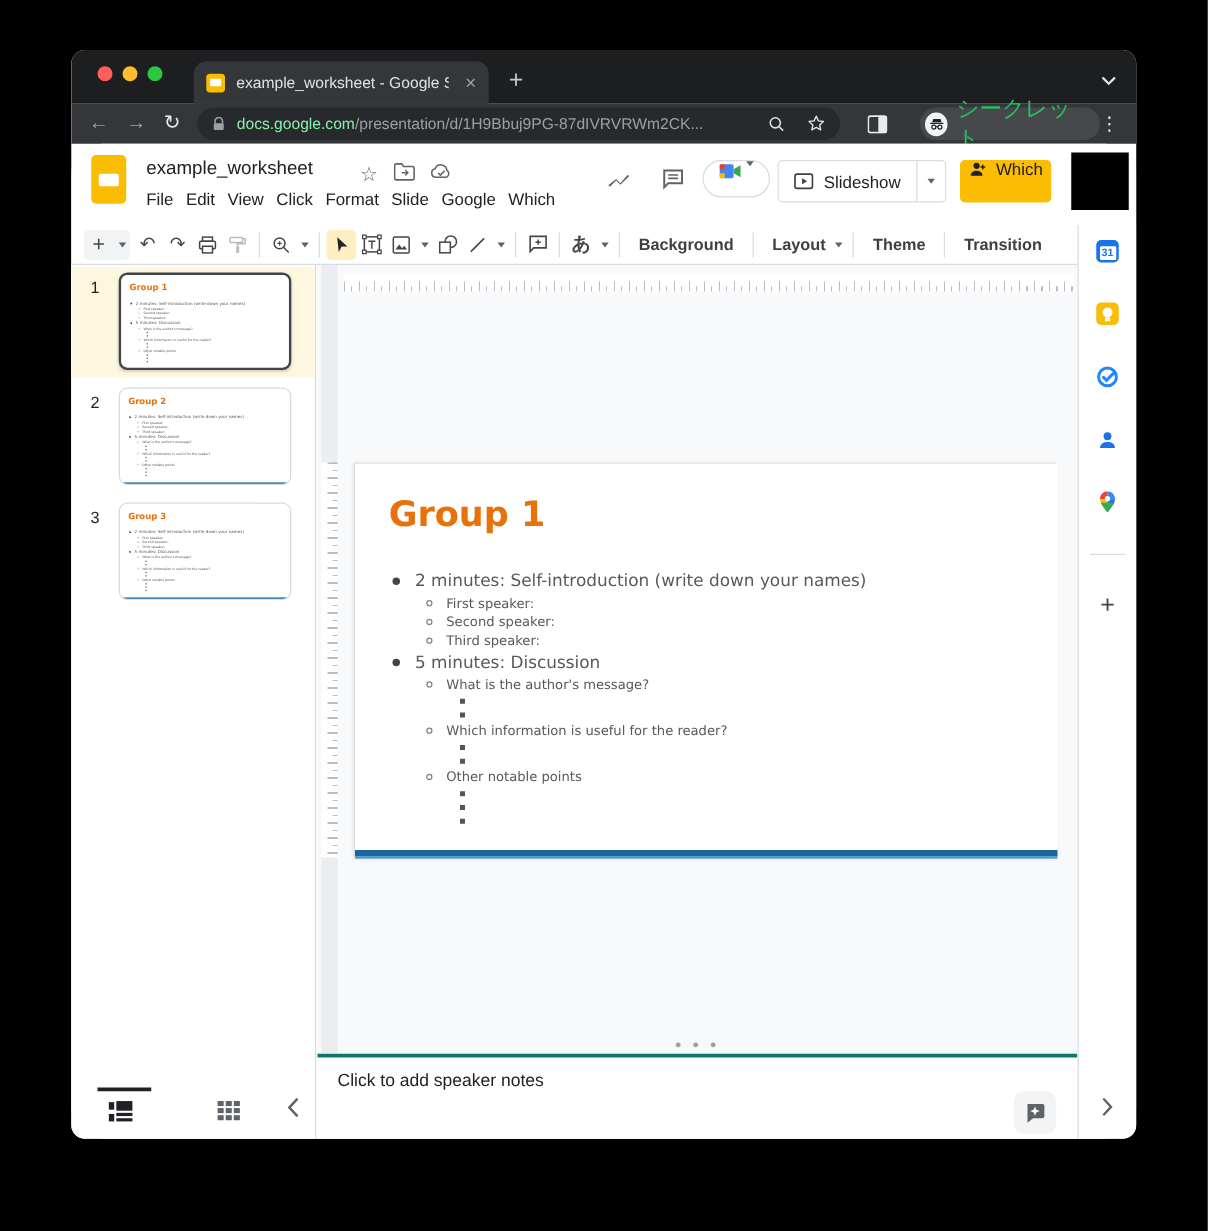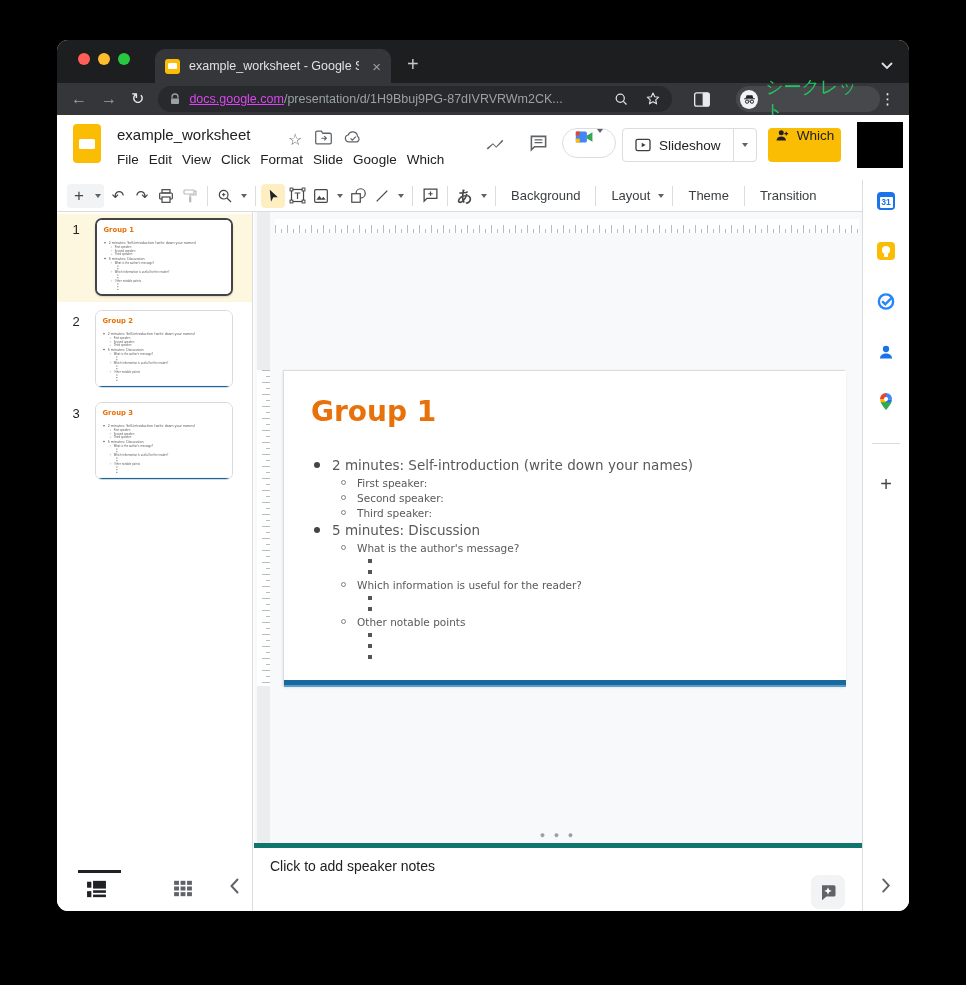--- a/index.html
+++ b/index.html
@@ -14,21 +14,21 @@
   .favicon::after { content:""; position:absolute; left:3px; top:4.5px; width:9px; height:6px; background:#fff; border-radius:1px; }
   .tab-title { color:#dfe1e5; font-size:12.5px; margin-left:9px; white-space:nowrap; overflow:hidden; width:170px; }
   .tab-close { margin-left:auto; color:#9aa0a6; font-size:15px; line-height:15px; }
   .newtab { position:absolute; left:350px; top:14px; color:#c4c7ca; font-size:20px; line-height:20px; }
   .tab-chev { position:absolute; right:16px; top:16px; }
 
   .urlbar { position:absolute; left:0; top:43px; width:100%; height:32px; background:#35363a; display:flex; align-items:center; }
   .navbtn { font-size:16px; line-height:16px; margin-left:14px; }
   .urlpill { margin-left:14px; width:547px; height:26px; background:#28292c; border-radius:13px; display:flex; align-items:center; padding:0 11px; }
   .urltext { font-size:12.5px; white-space:nowrap; overflow:hidden; flex:1; margin-left:8px; }
-  .urltext .dom { color:#d946ef;text-decoration:underline; }
+  .urltext .dom { color:#86efac; }
   .urltext .path { color:#9aa0a6; }
   .badge { margin-left:26px; height:26px; background:#47484c; border-radius:13px; display:flex; align-items:center; padding:0 12px 0 4px; }
   .badge .circ { width:19px; height:19px; border-radius:50%; background:#f1f3f4; display:flex; align-items:center; justify-content:center; margin-right:7px; }
   .badge .lbl { color:#22c55e; font-size:18px; }
   .kebab { margin-left:auto; margin-right:14px; color:#e8eaed; font-size:15px; letter-spacing:0; }
 
   
   .app { position:absolute; left:0; top:75px; width:100%; bottom:0; background:#fff;border-radius:25px; }
   .hdr { position:absolute; left:0; top:0; width:100%; height:65px; }
   .slideslogo { position:absolute; left:16px; top:9px; width:28px; height:39px; background:#fbbc04; border-radius:4px; }
@@ -46,21 +46,21 @@
   .ssbtn .seg2 { width:22px; height:100%; display:flex; align-items:center; justify-content:center; }
   .sharebtn { left:711px; top:13px; width:73px; height:34px; background:#fbbc04; border-radius:4px; gap:7px; }
   .sharebtn span { font-size:13.5px; color:#202124; font-weight:500; }
   .avatar { position:absolute; right:6px; top:7px; width:46px; height:46px; background:#000; }
 
   .toolbar { position:absolute; left:0; top:65px; width:805px; height:32px; border-bottom:1px solid #dadce0; display:flex; align-items:center; padding-left:10px; }
   .tb { width:24px; height:24px; display:flex; align-items:center; justify-content:center; border-radius:4px; flex:none; }
   .tb-caret { width:13px; height:24px; display:flex; align-items:center; justify-content:center; flex:none; }
   .caret { width:0; height:0; border-left:3.5px solid transparent; border-right:3.5px solid transparent; border-top:4px solid #5f6368; }
   .tb-sep { width:1px; height:20px; background:#dadce0; margin:0 5px; flex:none; }
-  .tb-text { padding:0 10px; font-size:13px; color:#3c4043; white-space:nowrap; flex:none; }
+  .tb-text { padding:0 10px; font-size:13px; color:#3c4043; white-space:nowrap; flex:none;font-weight:bold; }
   .plusgrp { display:flex; background:#f1f3f4; border-radius:4px; margin-right:2px; }
   .sel-tool { background:#feefc3; }
   .glyph { font-size:15px; color:#444746; line-height:15px; }
   .tb-collapse { position:absolute; right:14px; top:70px; }
 
   
   .filmstrip { position:absolute; left:0; top:97px; width:196px; bottom:41px; border-right:1px solid #dadce0; background:#fff; overflow:hidden; }
   .strip-row { position:absolute; left:0; width:100%; height:88px; padding-top:4px; display:flex; }
   .strip-row.sel { background:#fef7e0; }
   .s-num { width:38px; text-align:center; font-size:13px; color:#202124; font-weight:500; padding-top:4px; }
@@ -92,21 +92,21 @@
   .s-row .marker { flex:none; }
   .lv1 { height:20px; font-size:13.5px; color:#595959; }
   .lv1 .marker { width:6px; height:6px; border-radius:50%; background:#454545; margin-left:30px; margin-right:12px; }
   .lv2 { height:15px; font-size:10.5px; color:#595959; }
   .lv2 .marker { width:5px; height:5px; border-radius:50%; border:1px solid #818181; margin-left:57px; margin-right:11px; }
   .lv3 { height:11px; font-size:8px; color:#595959; }
   .lv3 .marker { width:4px; height:4px; background:#555; margin-left:84px; margin-right:8px; }
   .s-bar { position:absolute; left:0; right:0; bottom:0; height:7px; background:linear-gradient(#17689e 0 5px,#5b9bc7 5px 7px); }
 
   
-  .notes { position:absolute; left:197px; top:728px; width:608px; bottom:0; background:#fff; border-top:5px solid #0f766e; }
+  .notes { position:absolute; left:197px; top:728px; width:608px; bottom:0; background:#fff; border-top:3px solid #0f766e; }
   .notes-text { position:absolute; left:16px; top:10px; font-size:14px; color:#202124; }
   .explore { position:absolute; right:17px; top:27px; width:34px; height:34px; background:#f1f3f4; border-radius:8px; display:flex; align-items:center; justify-content:center; }
 
   
   .rightpanel { position:absolute; right:0; top:65px; width:47px; bottom:0; border-left:1px solid #dadce0; background:#fff; }
   .rp { position:absolute; left:50%; transform:translateX(-50%); display:flex; align-items:center; justify-content:center; }
   .rp-divider { position:absolute; left:9px; right:9px; top:263px; height:1px; background:#dadce0; }
   .sq18 { width:18px; height:18px; border-radius:4px; position:relative; }
   .cal { background:#1a73e8; }
   .cal::after { content:"31"; position:absolute; left:2.5px; right:2.5px; bottom:2.5px; top:4.5px; background:#fff; border-radius:1px; color:#1a73e8; font-size:8.5px; font-weight:bold; text-align:center; line-height:11px; }

